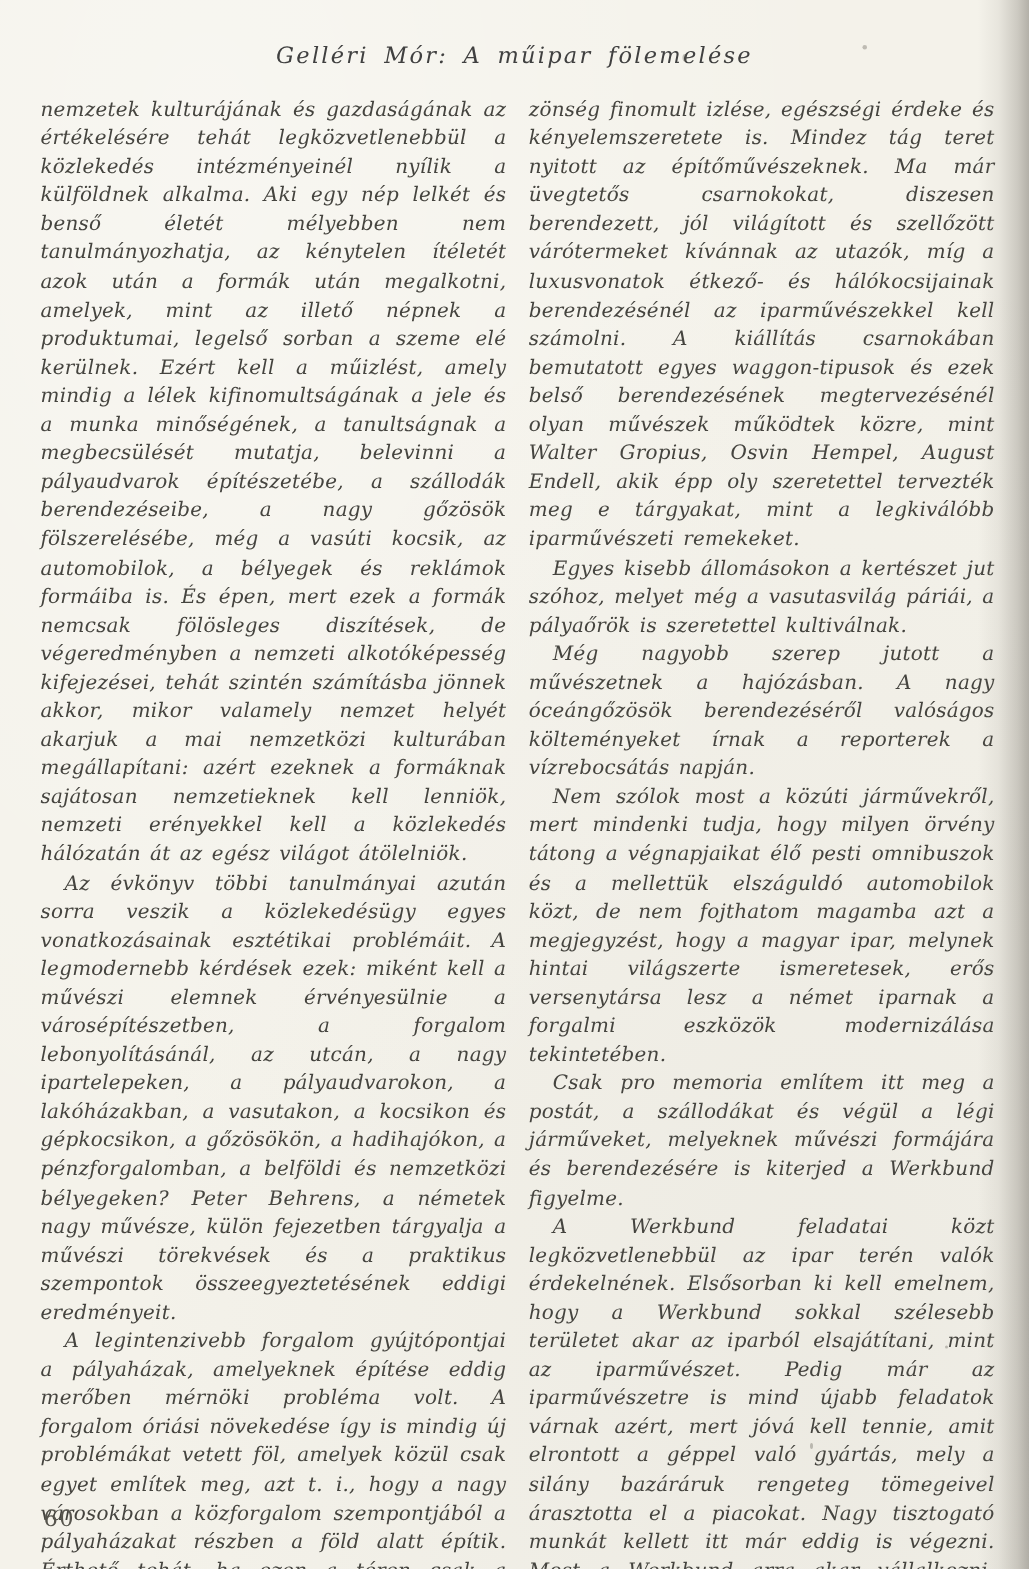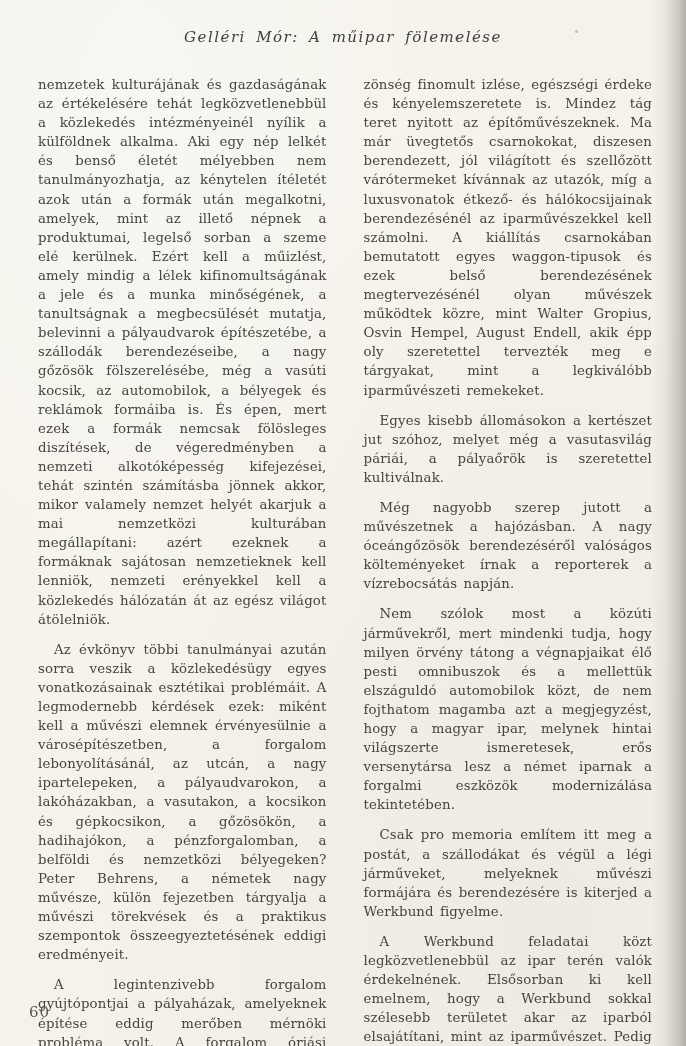--- a/index.html
+++ b/index.html
@@ -62,21 +62,22 @@
   }
   .col {
     flex: 1 1 0;
     text-align: justify;
     font-size: 13.3px;
     line-height: 19.1px;
     letter-spacing: 0.15px;
     word-spacing: 1.8px;
   }
   .col p {
-    margin: 11px;
+    margin: 0;
+    font-style: italic;
   }
   .col p.indent {
     text-indent: 16px;
   }
   .page-number {
     position: absolute;
     left: 29px;
     top: 1003px;
     font-size: 15px;
     letter-spacing: 1px;

